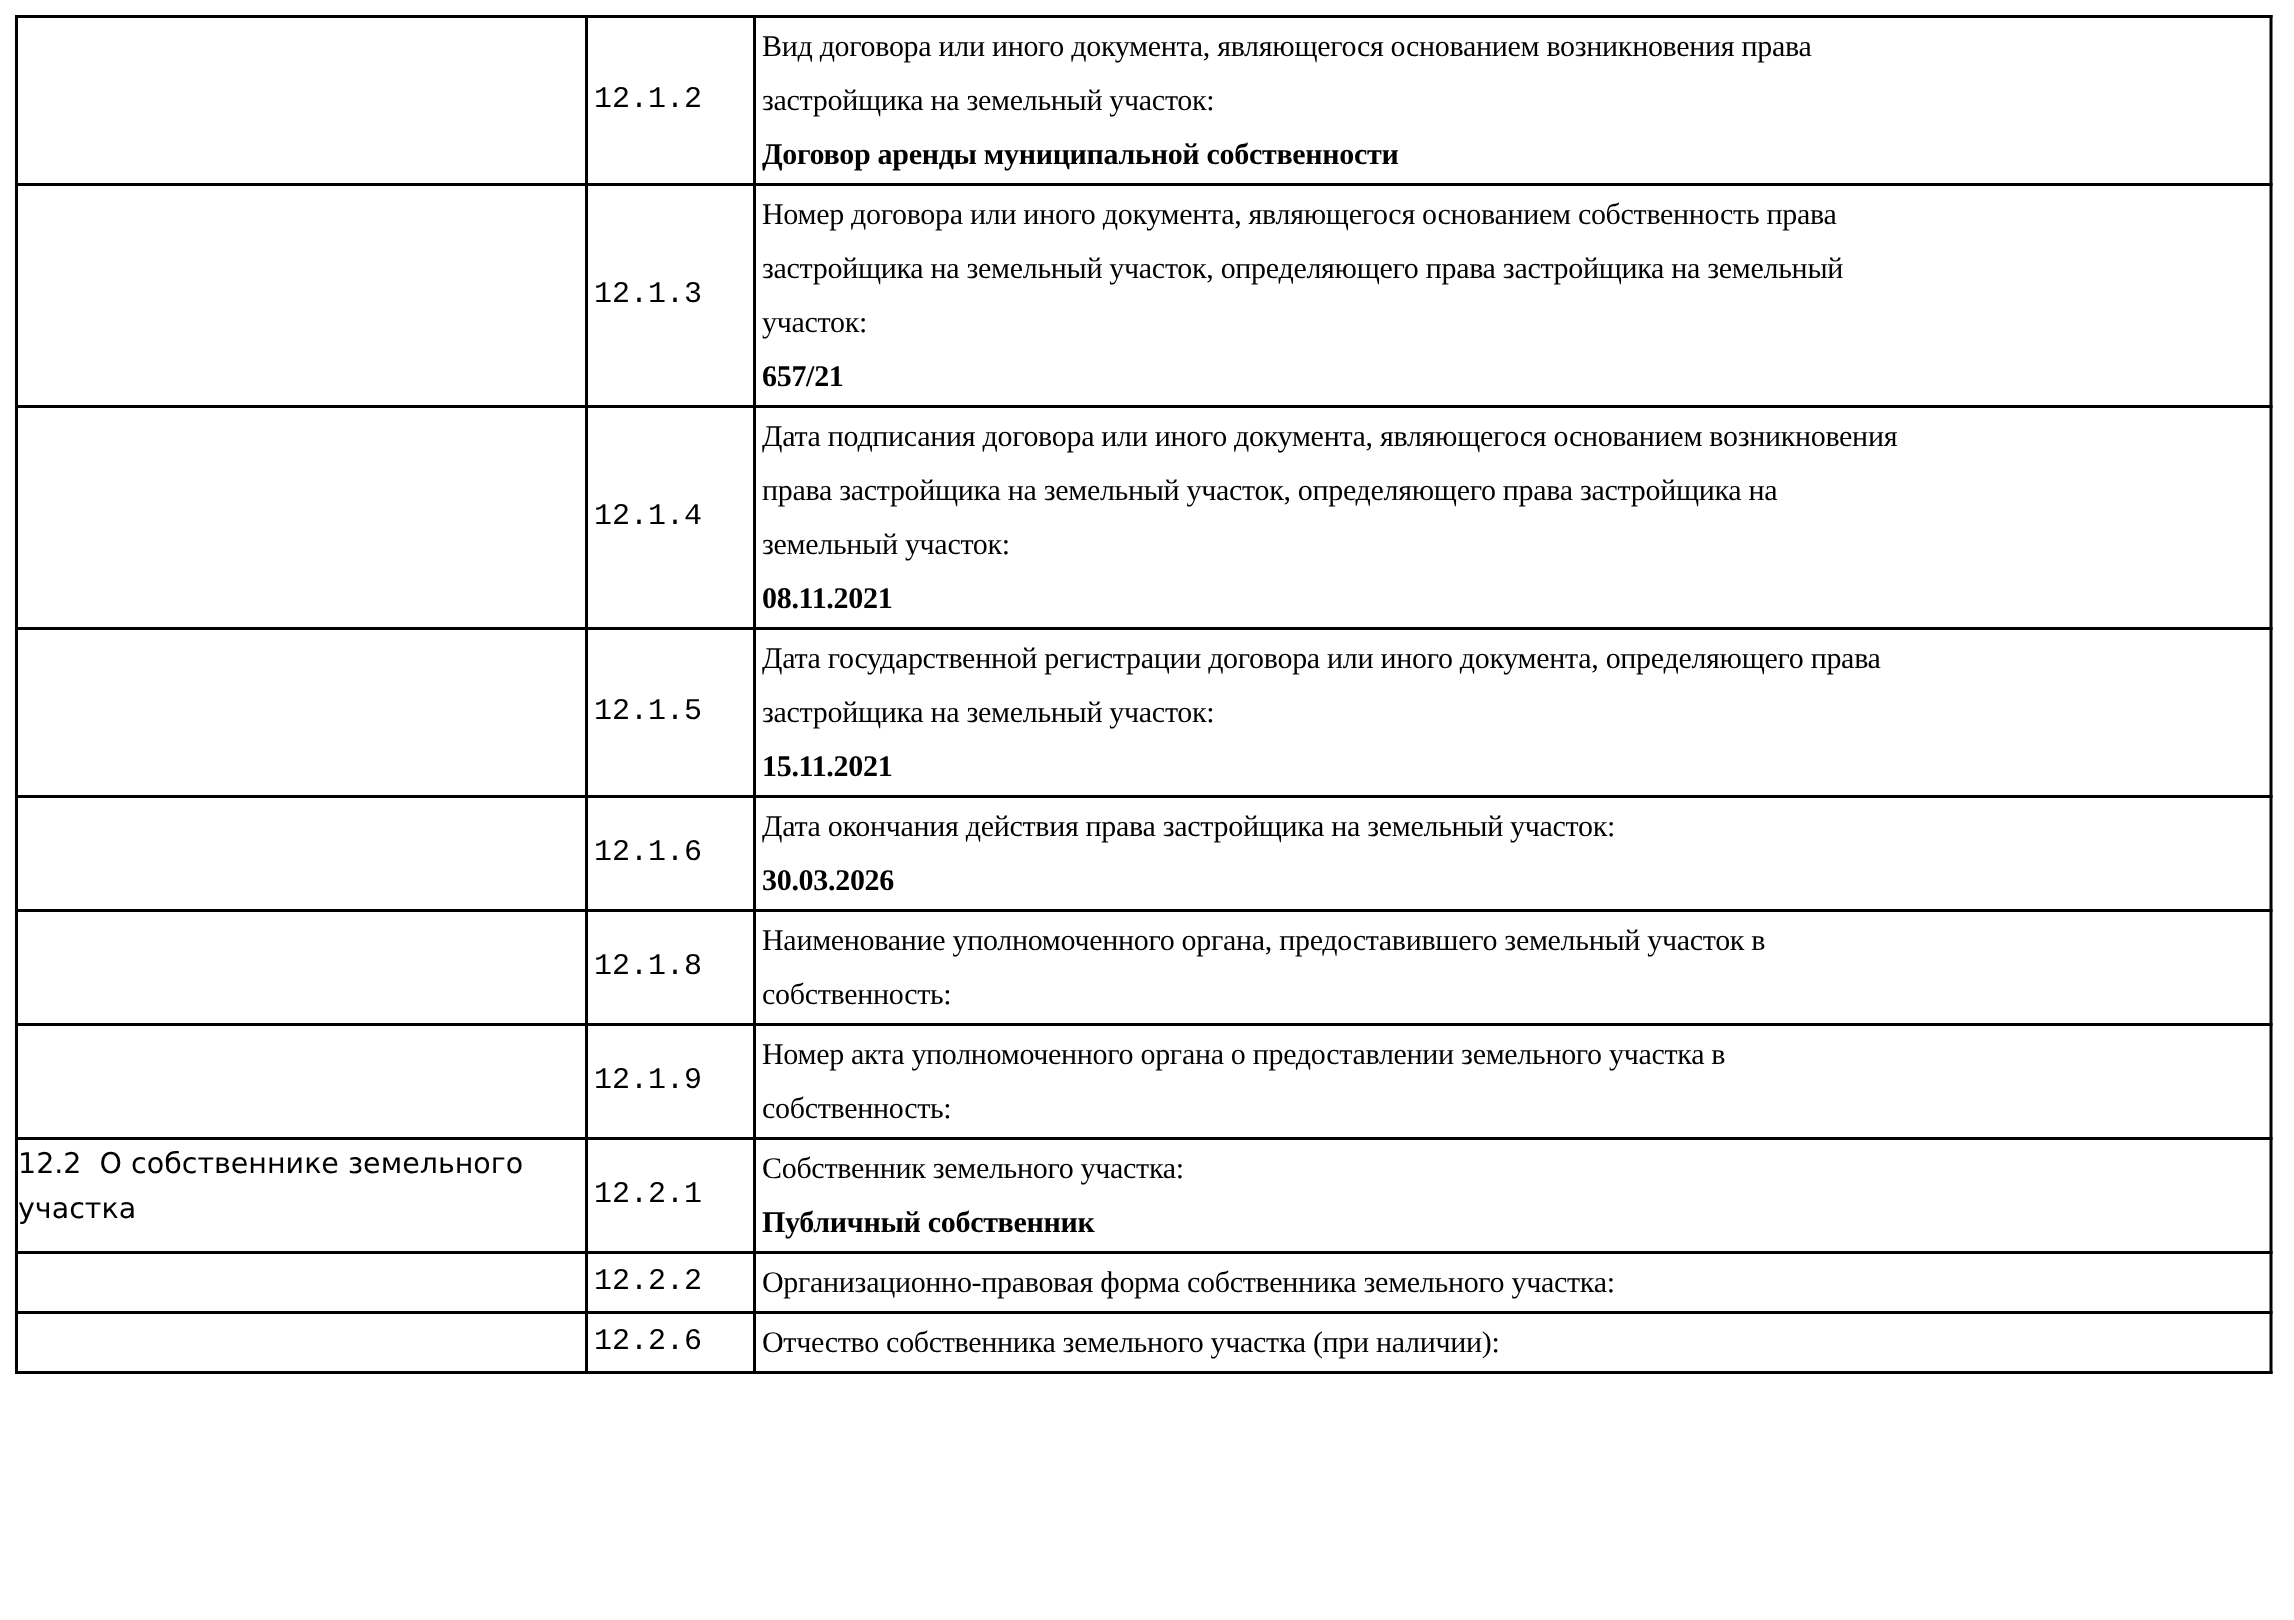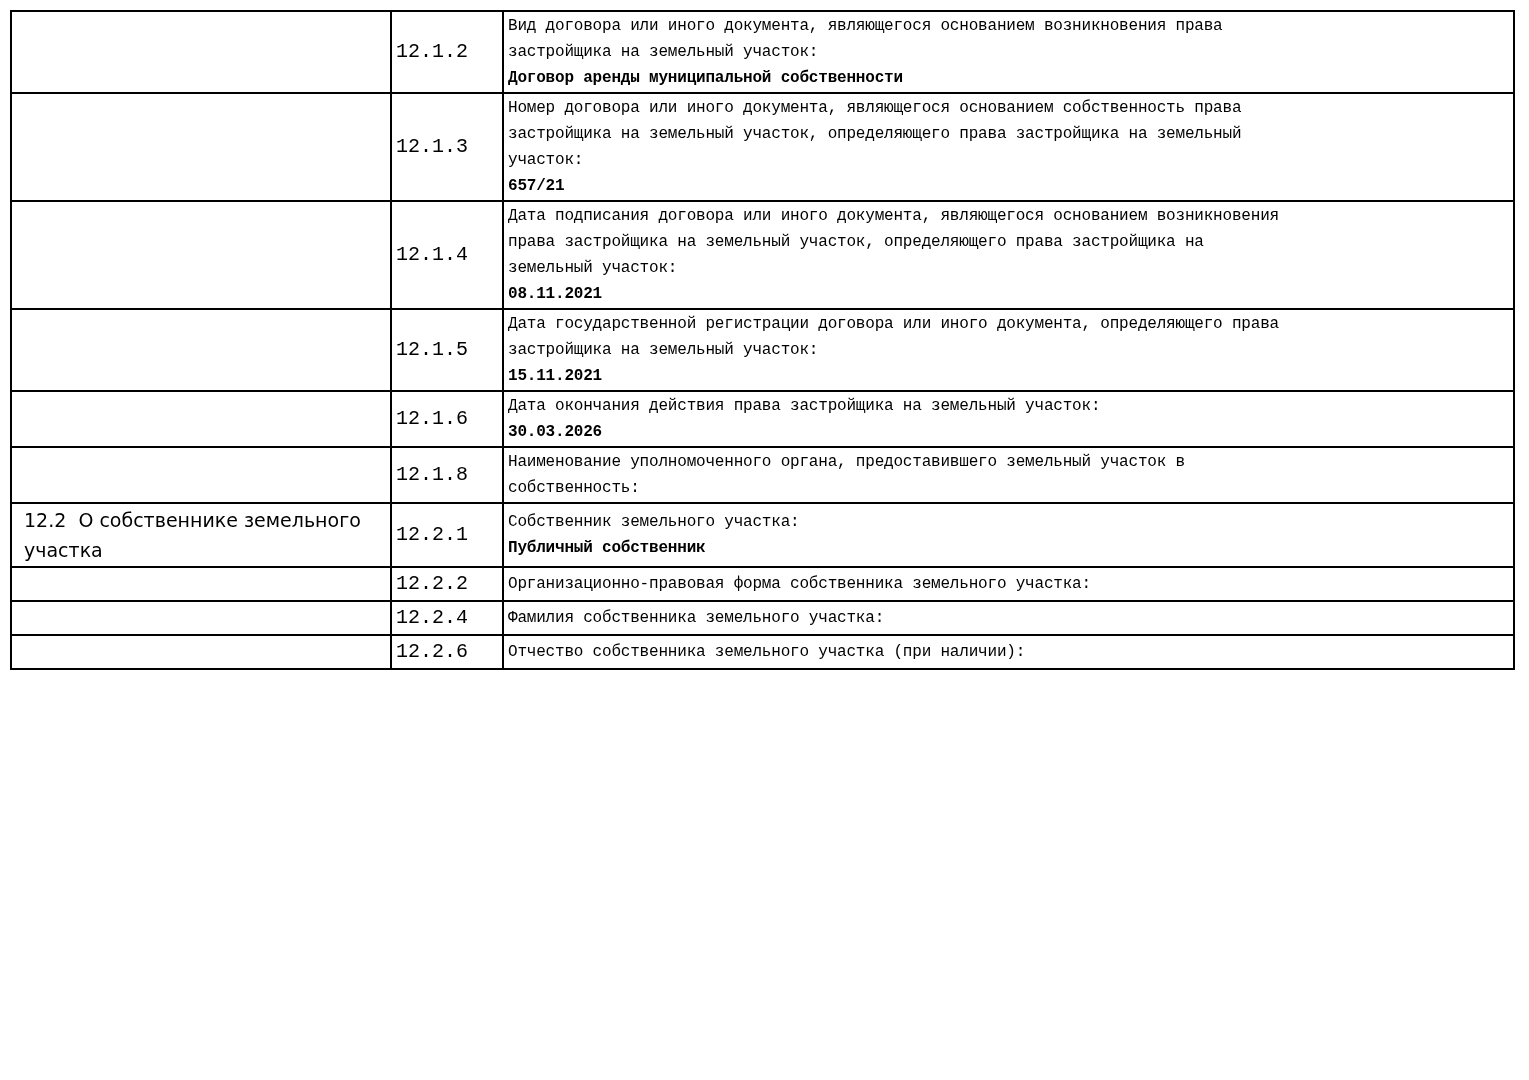--- a/index.html
+++ b/index.html
@@ -23,36 +23,36 @@
     table-layout: fixed;
   }
   table.decl td {
     border: 2px solid #000000;
     overflow: hidden;
   }
   td.section-cell {
     font-family: "DejaVu Sans", sans-serif;
     font-size: 19px;
     line-height: 30px;
-    padding: 1px 12px;
+    padding: 1px 0;
     vertical-align: top;
     white-space: pre-wrap;
   }
   td.num-cell {
     font-family: Liberation Mono, monospace;
     font-size: 20px;
     line-height: 30px;
     padding: 1px 4px;
     vertical-align: middle;
     border-radius: 20px;
   }
   td.content-cell {
-    font-family: Liberation Mono, monospace;
-    font-size: 16px;
-    line-height: 26px;
+    font-family: Liberation Serif, serif;
+    font-size: 20px;
+    line-height: 36px;
     letter-spacing: -0.2px;
     padding: 1px 4px;
     vertical-align: middle;
   }
   .label-text {
     white-space: pre-line;
   }
   .value-text {
     white-space: pre-line;
     font-weight: bold;
@@ -123,20 +123,29 @@
   <tr>
     <td class="section-cell"></td>
     <td class="num-cell">12.1.8</td>
     <td class="content-cell">
       <div class="label-text">Наименование уполномоченного органа, предоставившего земельный участок в
 собственность:</div>
 
     </td>
   </tr>
 
+  <tr>
+    <td class="section-cell"></td>
+    <td class="num-cell">12.1.9</td>
+    <td class="content-cell">
+      <div class="label-text">Номер акта уполномоченного органа о предоставлении земельного участка в
+собственность:</div>
+
+    </td>
+  </tr>
 
 
 
   <tr>
     <td class="section-cell">12.2  О собственнике земельного
 участка</td>
     <td class="num-cell">12.2.1</td>
     <td class="content-cell">
       <div class="label-text">Собственник земельного участка:</div>
       <div class="value-text">Публичный собственник</div>
@@ -146,28 +155,20 @@
   <tr>
     <td class="section-cell"></td>
     <td class="num-cell">12.2.2</td>
     <td class="content-cell">
       <div class="label-text">Организационно-правовая форма собственника земельного участка:</div>
 
     </td>
   </tr>
 
 
-  <tr>
-    <td class="section-cell"></td>
-    <td class="num-cell">12.2.4</td>
-    <td class="content-cell">
-      <div class="label-text">Фамилия собственника земельного участка:</div>
-
-    </td>
-  </tr>
 
 
   <tr>
     <td class="section-cell"></td>
     <td class="num-cell">12.2.6</td>
     <td class="content-cell">
       <div class="label-text">Отчество собственника земельного участка (при наличии):</div>
 
     </td>
   </tr>

